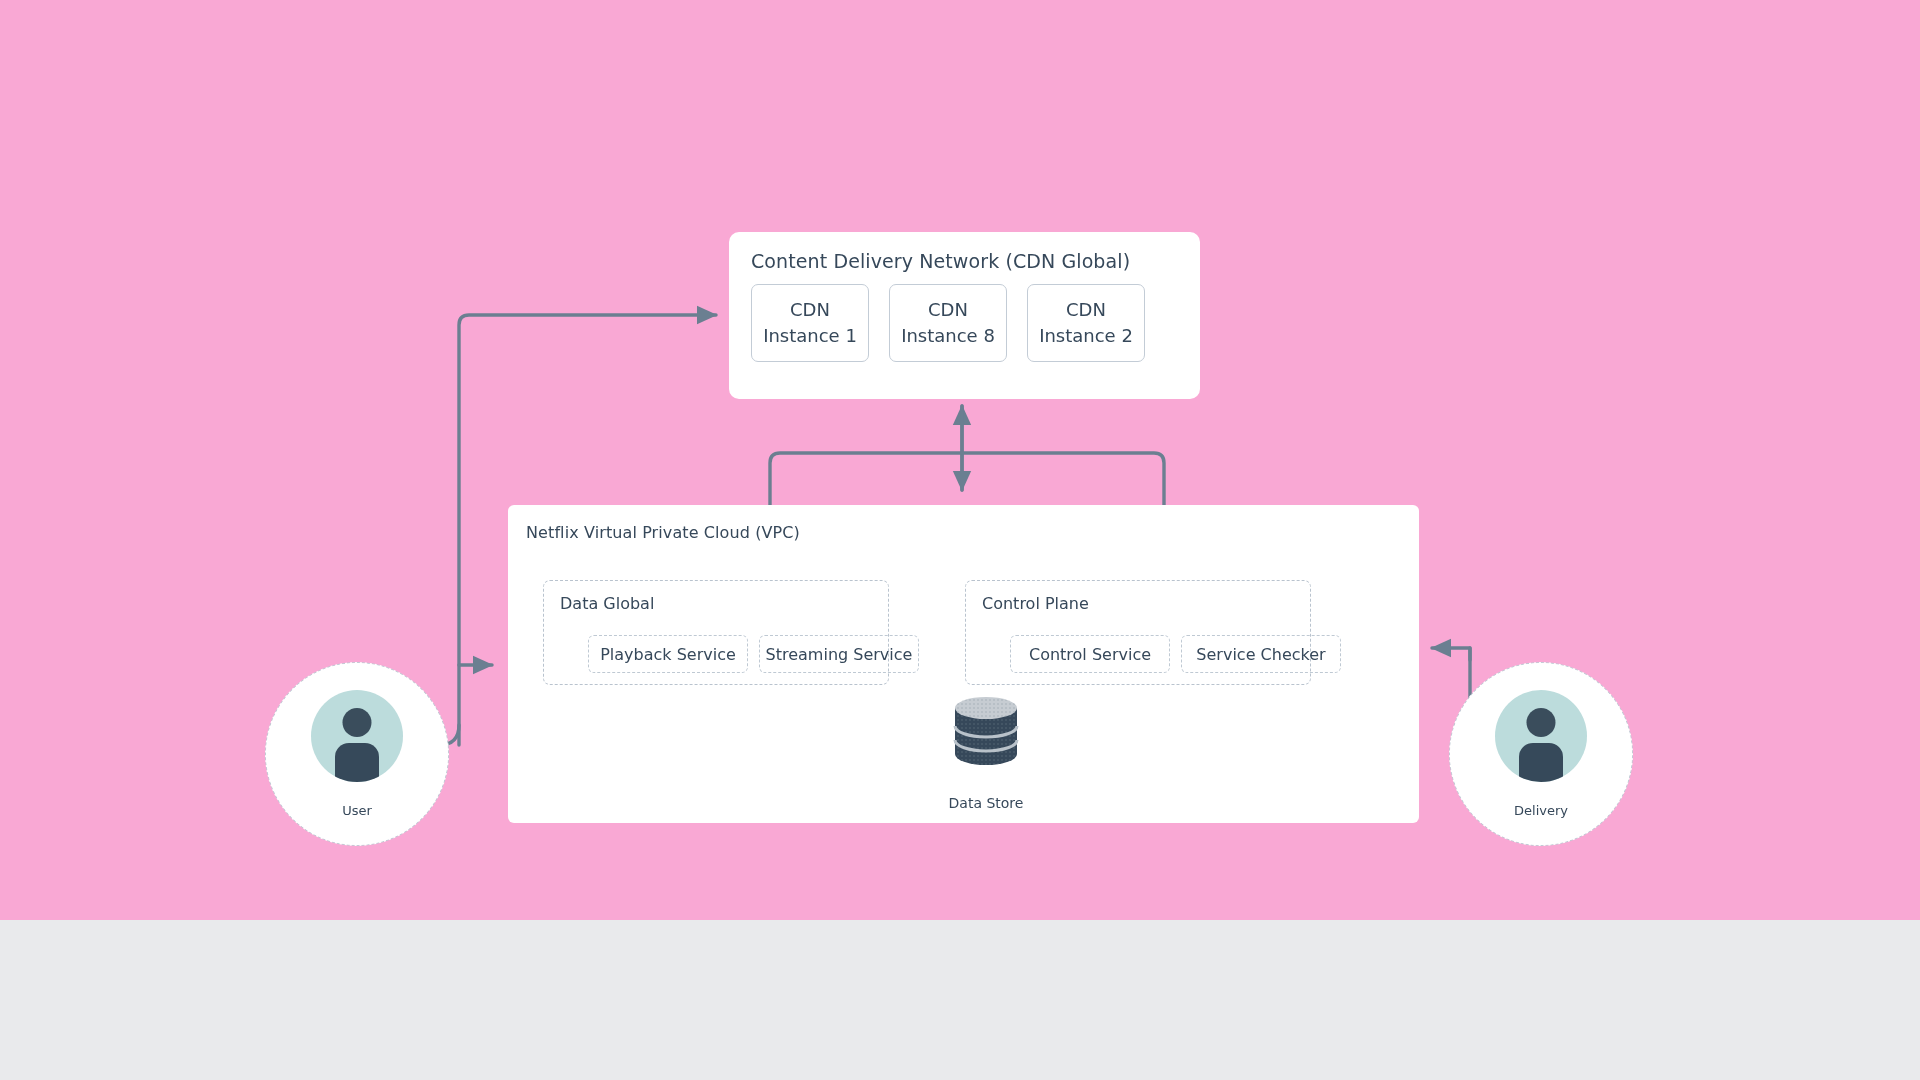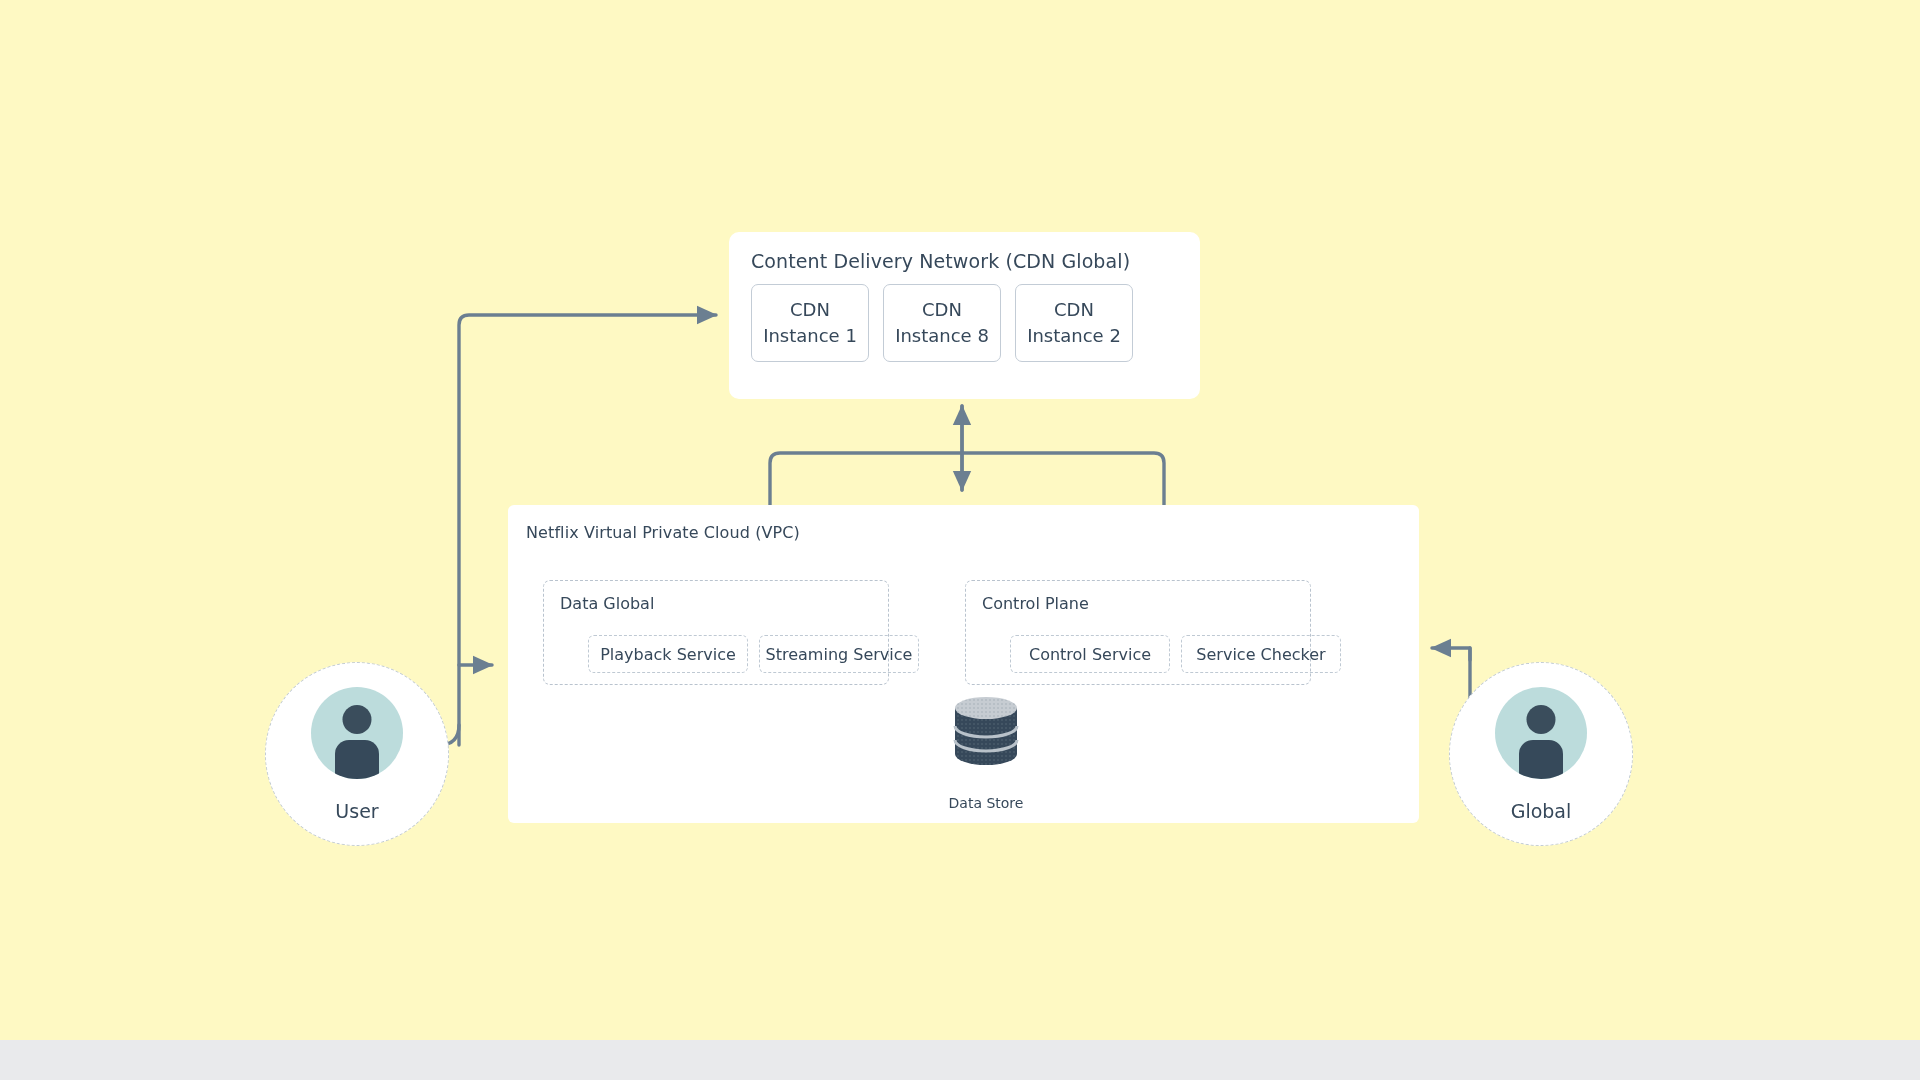--- a/index.html
+++ b/index.html
@@ -7,22 +7,22 @@
     padding: 0;
     width: 1920px;
     height: 1080px;
     background: #e9eaec;
     font-family: "DejaVu Sans", "Liberation Sans", sans-serif;
     overflow: hidden;
   }
   #canvas {
     position: relative;
     width: 1920px;
-    height: 1040px;
-    background: #fef9c3;
+    height: 920px;
+    background: #f9a8d4;
   }
   #wires {
     position: absolute;
     left: 0;
     top: 0;
     width: 1920px;
     height: 1080px;
     pointer-events: none;
   }
 
@@ -42,21 +42,21 @@
   }
 
   
   #cdn-group { left: 729px; top: 232px; width: 471px; height: 167px; }
   #cdn-title { left: 22px; top: 18px; }
   #cdn-instances {
     position: absolute;
     left: 22px;
     top: 52px;
     display: flex;
-    gap: 14px;
+    gap: 20px;
     justify-content: flex-end;
   }
   .cdn-instance {
     width: 118px;
     height: 78px;
     border: 1.4px solid #c3ccd6;
     border-radius: 7px;
     background: #ffffff;
     display: flex;
     flex-direction: column;
@@ -166,21 +166,21 @@
     left: 50%;
     top: 53px;
     transform: translateX(-50%);
     width: 44px;
     height: 42px;
     border-radius: 14px 14px 0 0;
     background: #36495a;
   }
   .persona-label {
     margin-top: 21px;
-    font-size: 19px;
+    font-size: 13px;
     color: #36485a;
   }
   #user-node    { left: 265px; top: 662px; }
   #creator-node { left: 1449px; top: 662px; }
 </style>
 </head>
 <body>
 
 <div id="canvas">
 
@@ -274,16 +274,16 @@
       <div class="body"></div>
     </div>
     <div class="persona-label">User</div>
   </div>
 
   <div class="persona" id="creator-node">
     <div class="persona-avatar">
       <div class="head"></div>
       <div class="body"></div>
     </div>
-    <div class="persona-label">Global</div>
+    <div class="persona-label">Delivery</div>
   </div>
 
 </div>
 
 </body></html>

